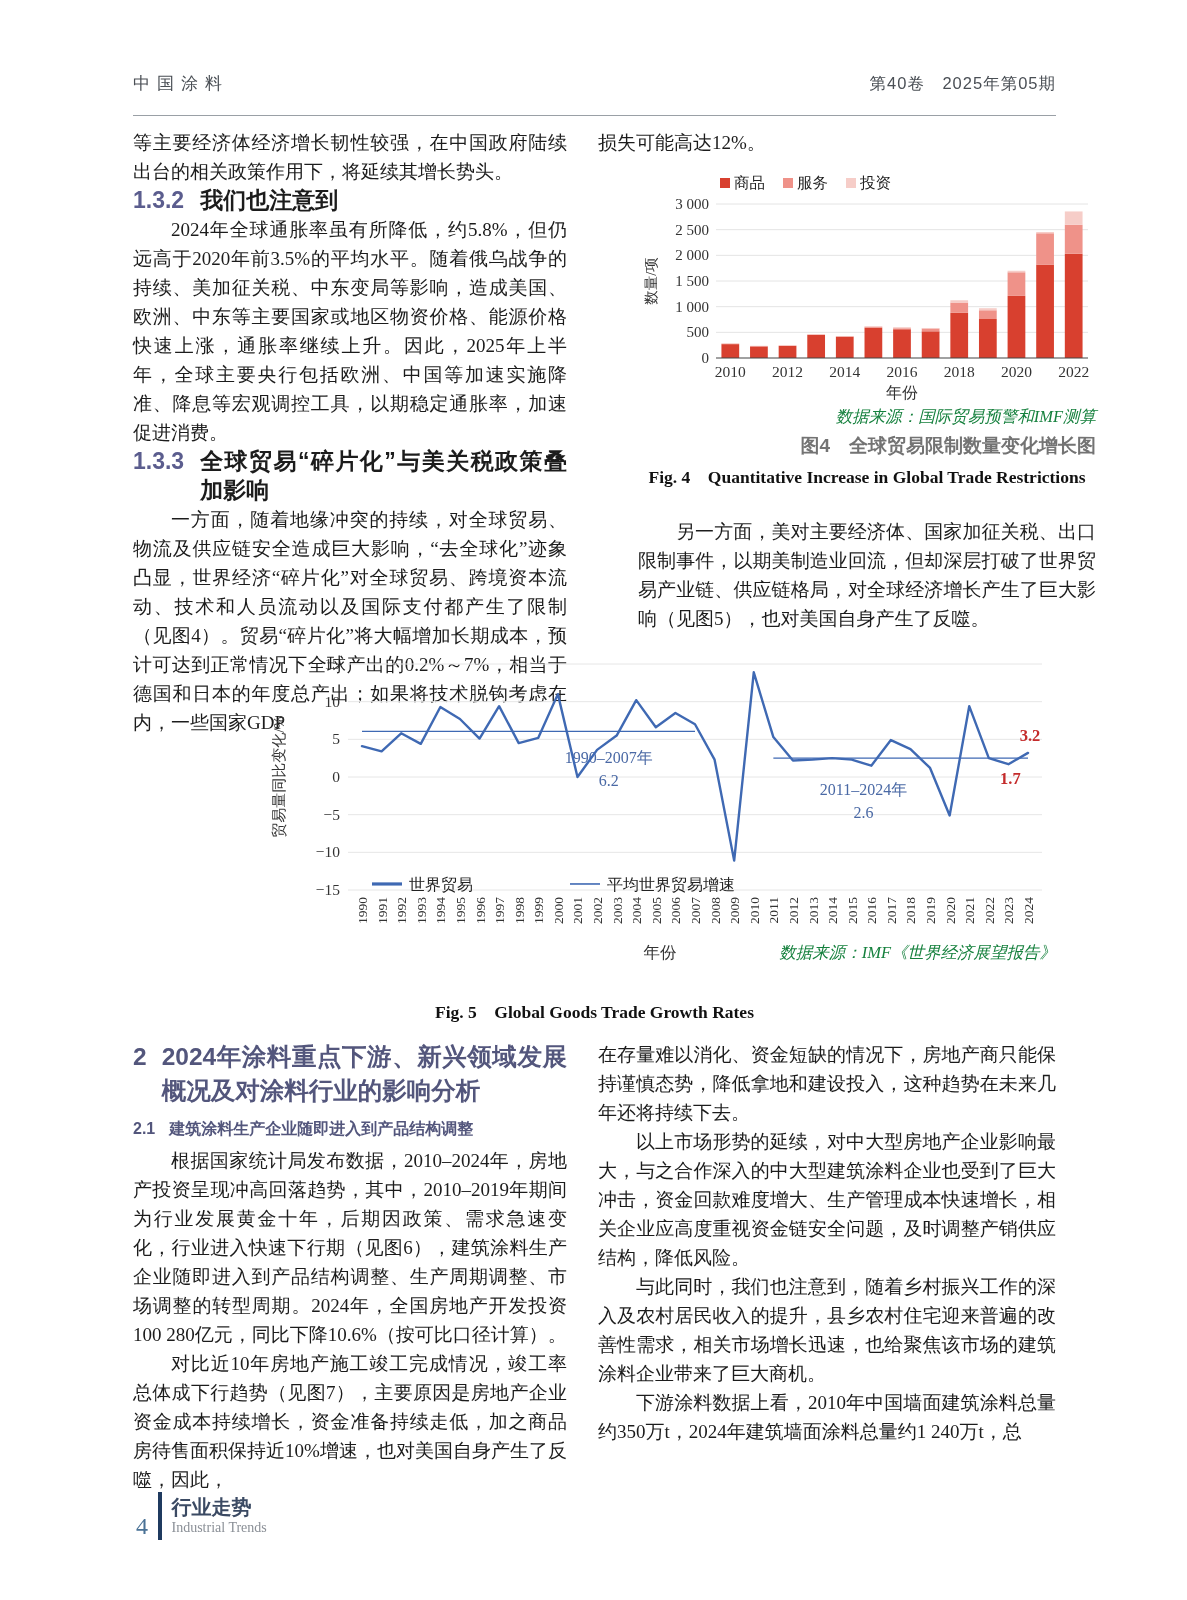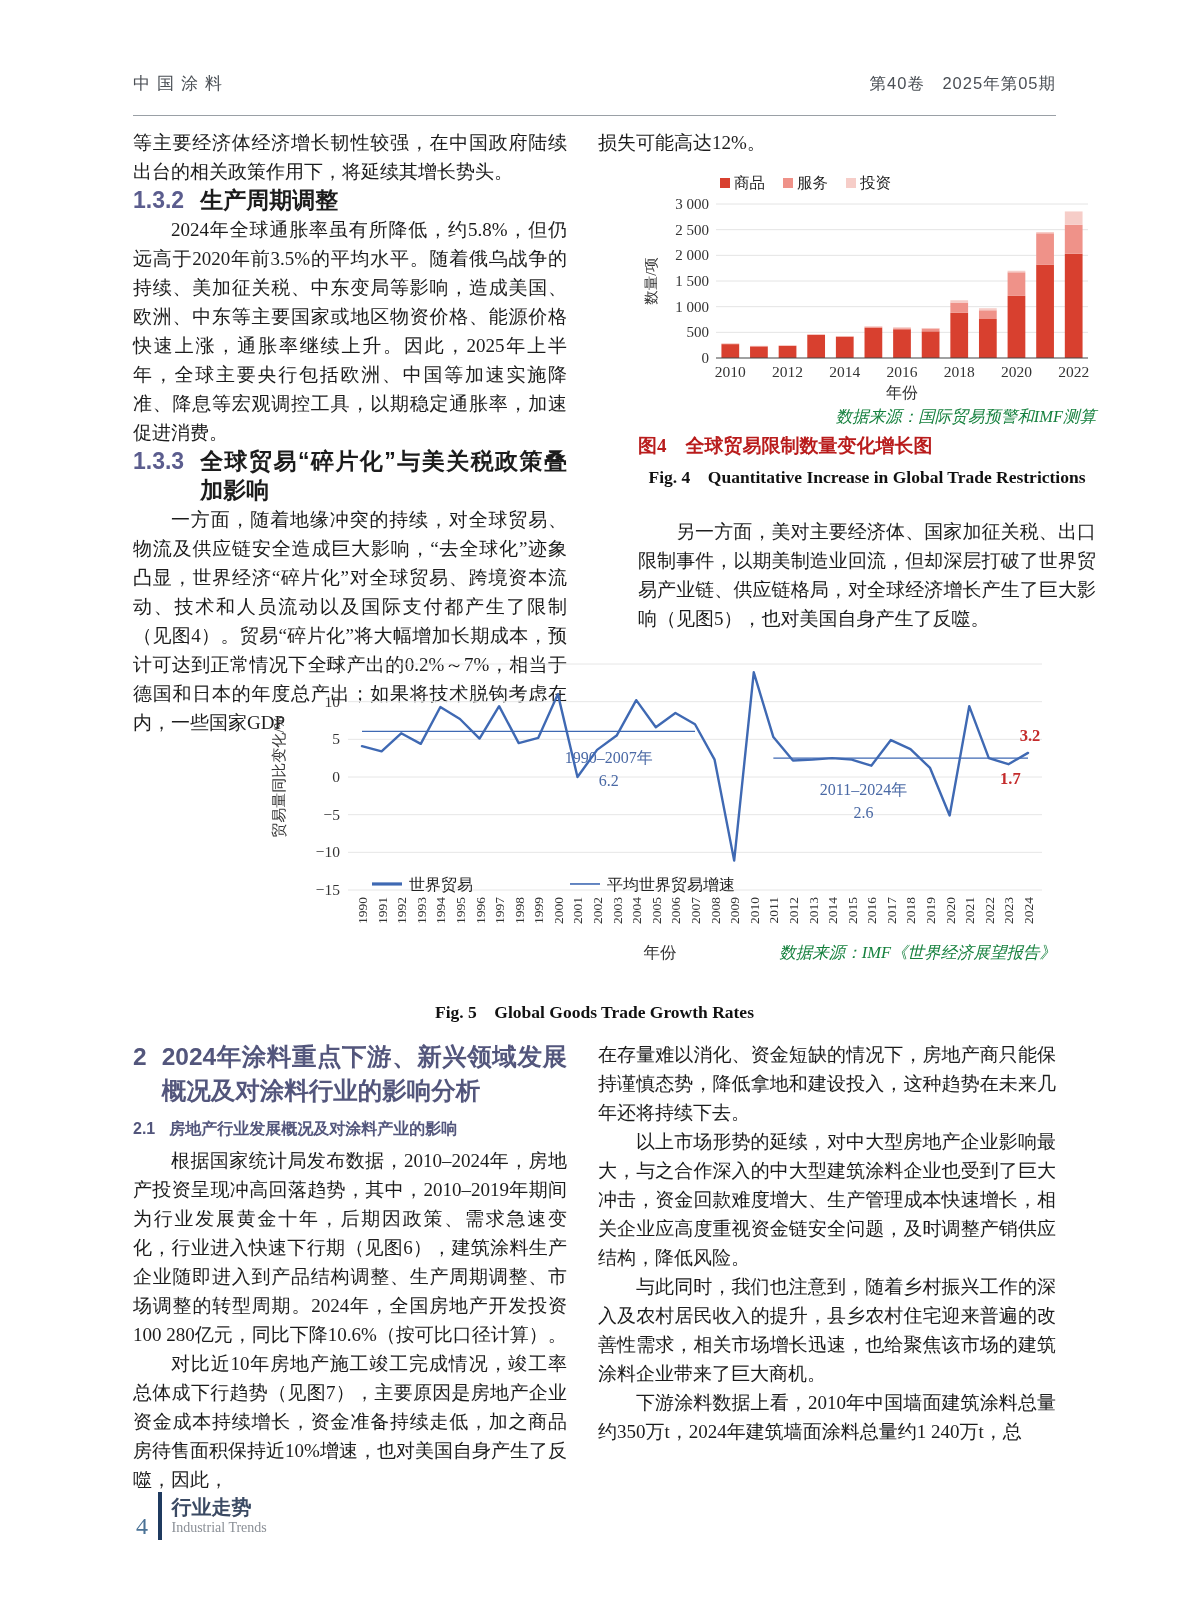--- a/index.html
+++ b/index.html
@@ -19,21 +19,21 @@
   .h3num{color:#5b5d8e;}
   .h2{font-family:"Liberation Sans","DejaVu Sans",sans-serif;font-weight:bold;font-size:24.5px;line-height:34px;
       color:#53567c;display:flex;gap:15px;margin-bottom:6px;}
   .h2 .h2text{flex:1;}
   .h21{font-family:"Liberation Sans","DejaVu Sans",sans-serif;font-weight:bold;font-size:16px;line-height:30px;
       color:#53567c;display:flex;gap:14px;margin-bottom:2px;}
   
   .figblock{position:absolute;}
   .source{font-size:16.5px;color:#15803d;font-style:italic;text-align:right;
           font-family:"Liberation Serif","DejaVu Serif",serif;}
-  .capzh{font-family:Liberation Serif, serif;font-weight:bold;font-size:19px;color:#b91c1c;text-align:left;}
+  .capzh{font-family:Liberation Sans, sans-serif;font-weight:bold;font-size:19px;color:#737373;text-align:right;}
   .capen{font-family:"Liberation Serif","DejaVu Serif",serif;font-weight:bold;font-size:17.5px;color:#111;text-align:center;}
   .chart text{font-family:"Liberation Serif","DejaVu Serif",serif;fill:#333;}
   .chart .ann{fill:#4a69a5;}
   .chart .leg{fill:#222;}
   
   .footer{position:absolute;left:136px;top:1492px;display:flex;align-items:center;gap:10px;}
   .pageno{font-family:"Liberation Serif","DejaVu Serif",serif;font-size:24px;color:#4a7296;align-self:flex-end;}
   .fbar{width:3.5px;height:48px;background:#1f3a5f;}
   .fzh{font-family:"Liberation Sans","DejaVu Sans",sans-serif;font-weight:bold;font-size:20px;color:#3b4a63;line-height:24px;}
   .fen{font-family:"Liberation Serif","DejaVu Serif",serif;font-size:14px;color:#8a8f96;line-height:18px;}
@@ -45,21 +45,21 @@
 
   <div class="header">
     <span class="journal">中国涂料</span>
     <span class="issue">第40卷　2025年第05期</span>
   </div>
 
   <div class="col" style="left:133px;top:128px;width:434px;">
     <p>等主要经济体经济增长韧性较强，在中国政府陆续出台的相关政策作用下，将延续其增长势头。</p>
     <div class="h3">
       <span class="h3num">1.3.2</span>
-      <span>生产周期调整</span>
+      <span>我们也注意到</span>
     </div>
     <p class="indent">2024年全球通胀率虽有所降低，约5.8%，但仍远高于2020年前3.5%的平均水平。随着俄乌战争的持续、美加征关税、中东变局等影响，造成美国、欧洲、中东等主要国家或地区物资价格、能源价格快速上涨，通胀率继续上升。因此，2025年上半年，全球主要央行包括欧洲、中国等加速实施降准、降息等宏观调控工具，以期稳定通胀率，加速促进消费。</p>
     <div class="h3">
       <span class="h3num">1.3.3</span>
       <span>全球贸易“碎片化”与美关税政策叠加影响</span>
     </div>
     <p class="indent">一方面，随着地缘冲突的持续，对全球贸易、物流及供应链安全造成巨大影响，“去全球化”迹象凸显，世界经济“碎片化”对全球贸易、跨境资本流动、技术和人员流动以及国际支付都产生了限制（见图4）。贸易“碎片化”将大幅增加长期成本，预计可达到正常情况下全球产出的0.2%～7%，相当于德国和日本的年度总产出；如果将技术脱钩考虑在内，一些国家GDP</p>
   </div>
 
   <div class="col" style="left:598px;top:128px;width:458px;">
@@ -214,21 +214,21 @@
   <div class="figblock source" style="left:133px;top:942px;width:923px;">数据来源：IMF《世界经济展望报告》</div>
   <div class="figblock capen" style="left:133px;top:1000px;width:923px;">Fig. 5　Global Goods Trade Growth Rates</div>
 
   <div class="col" style="left:133px;top:1040px;width:434px;">
     <div class="h2">
       <span>2</span>
       <span class="h2text">2024年涂料重点下游、新兴领域发展概况及对涂料行业的影响分析</span>
     </div>
     <div class="h21">
       <span>2.1</span>
-      <span>房地产行业发展概况及对涂料产业的影响</span>
+      <span>建筑涂料生产企业随即进入到产品结构调整</span>
     </div>
     <p class="indent">根据国家统计局发布数据，2010–2024年，房地产投资呈现冲高回落趋势，其中，2010–2019年期间为行业发展黄金十年，后期因政策、需求急速变化，行业进入快速下行期（见图6），建筑涂料生产企业随即进入到产品结构调整、生产周期调整、市场调整的转型周期。2024年，全国房地产开发投资100 280亿元，同比下降10.6%（按可比口径计算）。</p>
     <p class="indent">对比近10年房地产施工竣工完成情况，竣工率总体成下行趋势（见图7），主要原因是房地产企业资金成本持续增长，资金准备持续走低，加之商品房待售面积保持近10%增速，也对美国自身产生了反噬，因此，</p>
   </div>
 
   <div class="col" style="left:598px;top:1040px;width:458px;">
     <p>在存量难以消化、资金短缺的情况下，房地产商只能保持谨慎态势，降低拿地和建设投入，这种趋势在未来几年还将持续下去。</p>
     <p class="indent">以上市场形势的延续，对中大型房地产企业影响最大，与之合作深入的中大型建筑涂料企业也受到了巨大冲击，资金回款难度增大、生产管理成本快速增长，相关企业应高度重视资金链安全问题，及时调整产销供应结构，降低风险。</p>
     <p class="indent">与此同时，我们也注意到，随着乡村振兴工作的深入及农村居民收入的提升，县乡农村住宅迎来普遍的改善性需求，相关市场增长迅速，也给聚焦该市场的建筑涂料企业带来了巨大商机。</p>
     <p class="indent">下游涂料数据上看，2010年中国墙面建筑涂料总量约350万t，2024年建筑墙面涂料总量约1 240万t，总</p>

